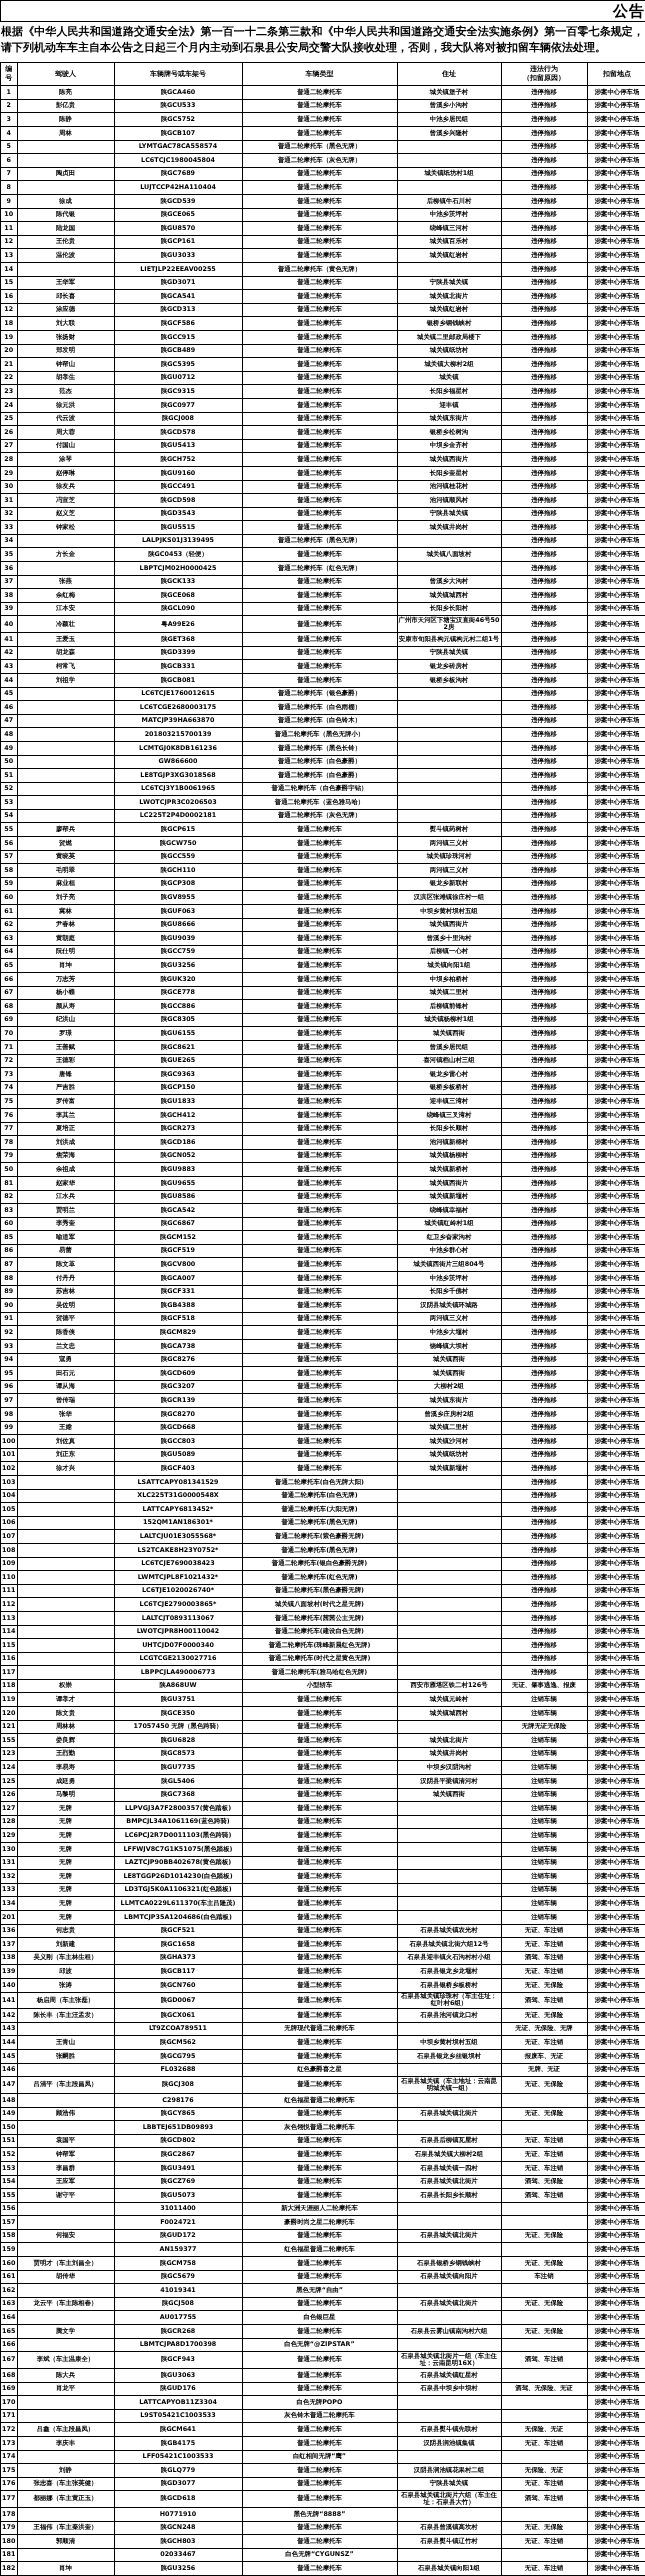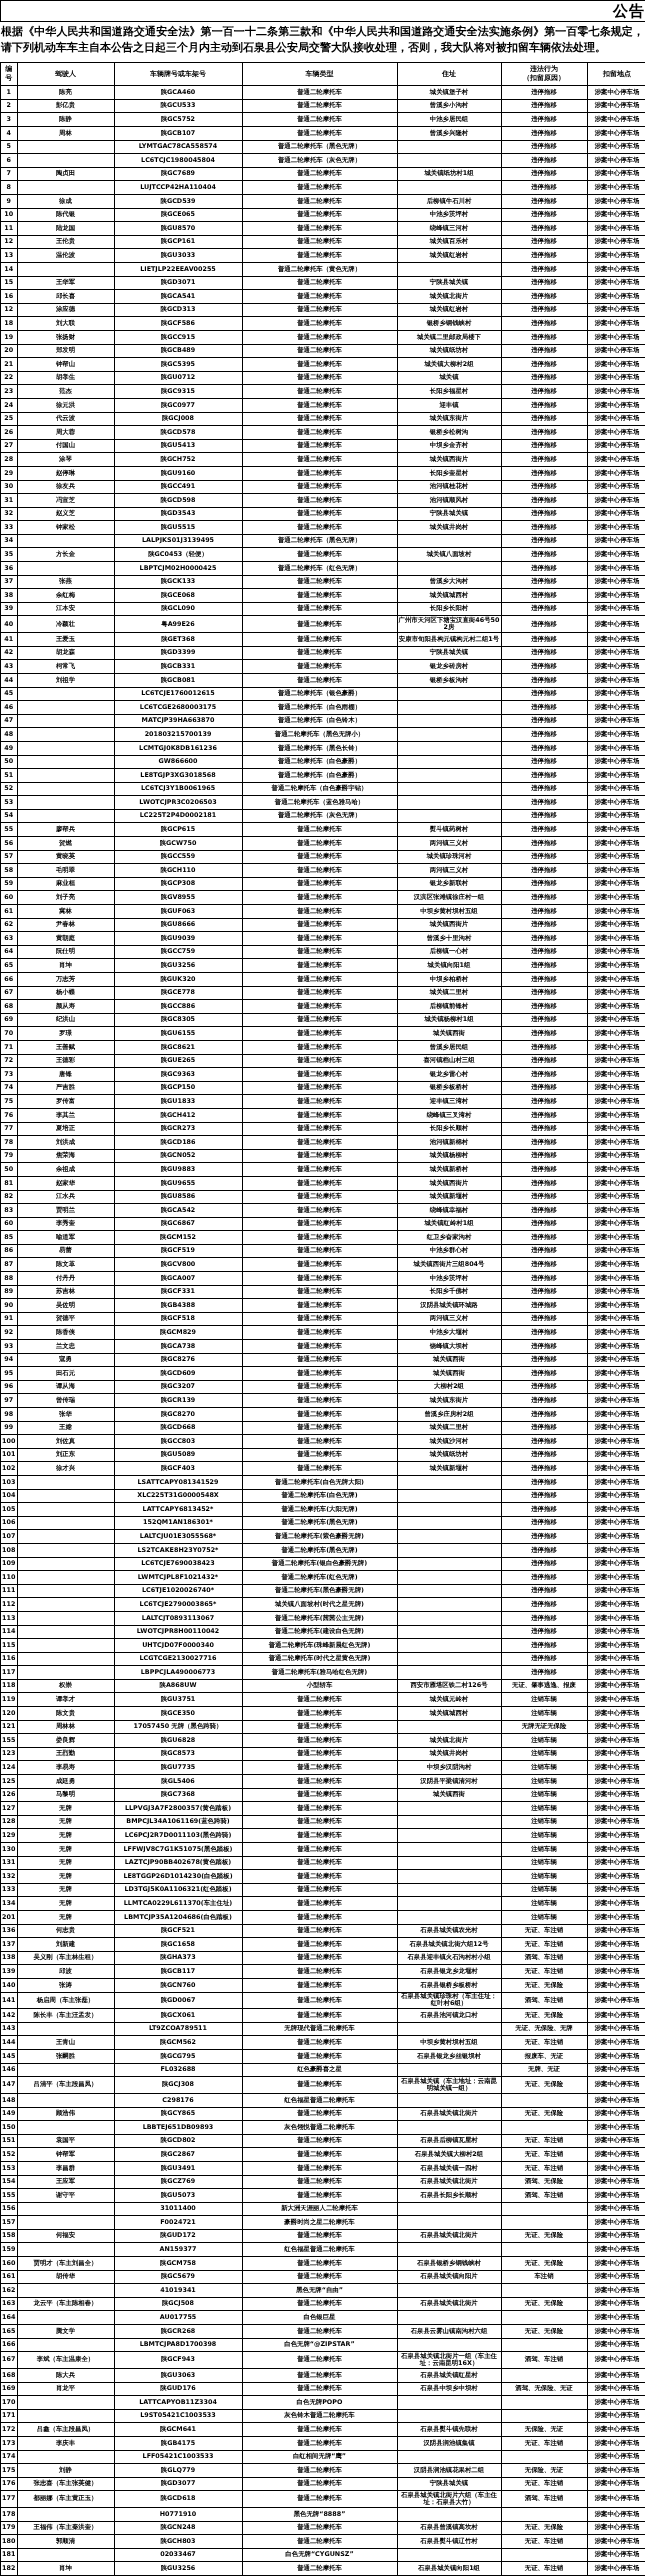--- a/index.html
+++ b/index.html
@@ -1369,21 +1369,21 @@
     <td class="plate">LD3TGJ5K0A1106321(红色踏板)</td>
     <td>普通二轮摩托车</td>
     <td></td>
     <td>注销车辆</td>
     <td>涉案中心停车场</td>
   </tr>
 
   <tr>
     <td>134</td>
     <td>无牌</td>
-    <td class="plate">LLMTCA0229L611370(车主住址)</td>
+    <td class="plate">LLMTCA0229L611370(车主吕隆茂)</td>
     <td>普通二轮摩托车</td>
     <td></td>
     <td>注销车辆</td>
     <td>涉案中心停车场</td>
   </tr>
 
   <tr>
     <td>201</td>
     <td>无牌</td>
     <td class="plate">LBMTCJP35A1204686(白色踏板)</td>

